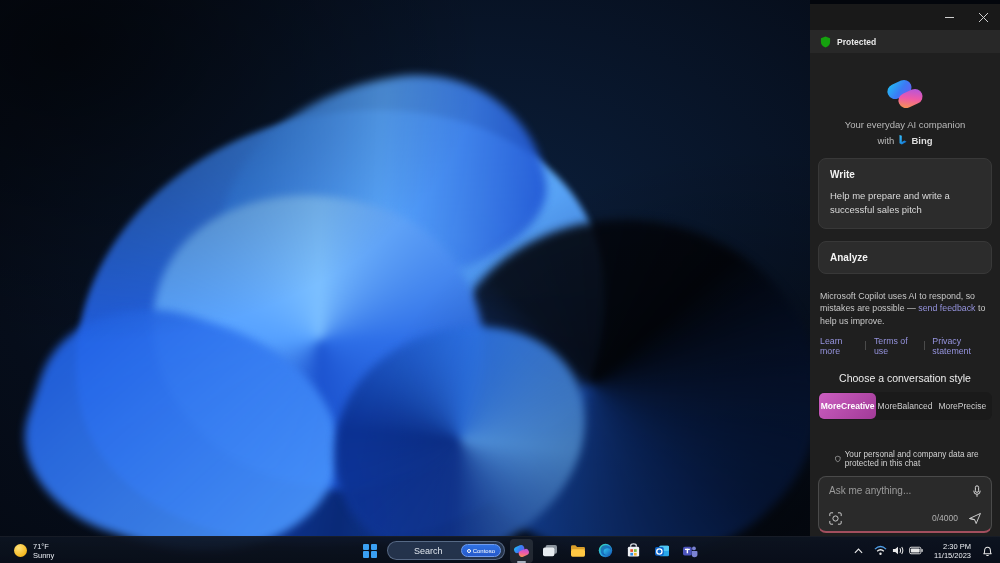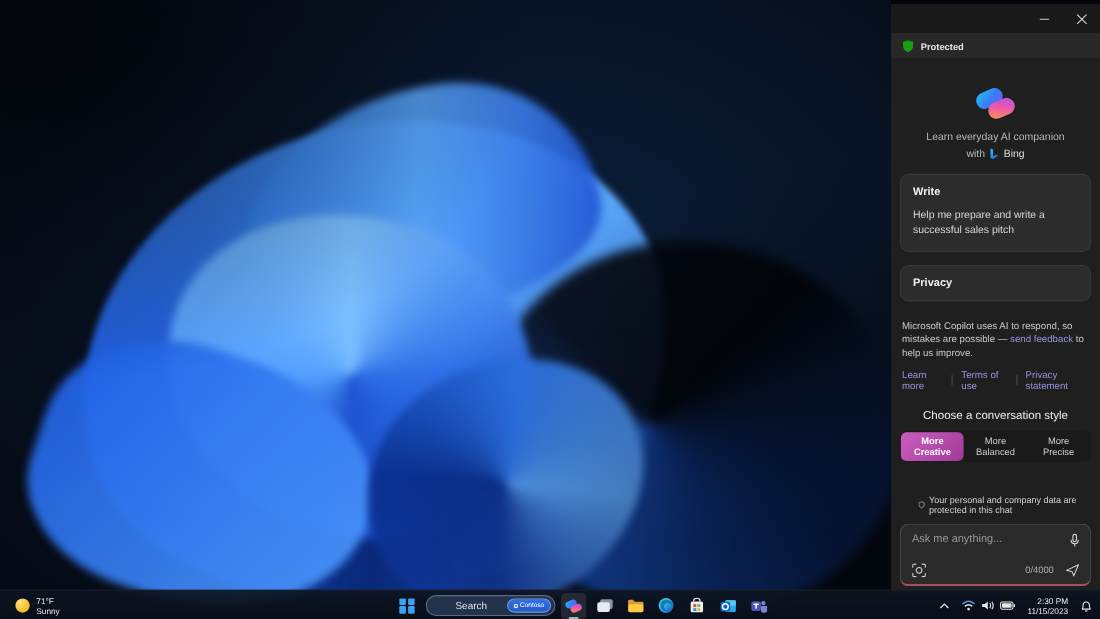--- a/index.html
+++ b/index.html
@@ -46,37 +46,37 @@
   .titlebar { height:26px; background:#191919; display:flex; justify-content:flex-end; align-items:stretch; flex:none; }
   .winbtn { width:34px; display:flex; align-items:center; justify-content:center; cursor:default; }
   .protected-row { height:23px; background:#282828; display:flex; align-items:center; gap:6px;
                    padding-left:10px; flex:none; }
   .protected-label { font-size:8.5px; font-weight:bold; color:#eaeaea; }
 
   .brand { text-align:center; margin-top:22px; }
   .brand-title { font-size:17px; font-weight:bold; color:#fff; margin-top:9px; letter-spacing:.2px; }
   .brand-sub { font-size:9.5px; color:#b9b9b9; margin-top:6px; }
   .brand-with { font-size:9.5px; color:#b9b9b9; margin-top:5px; display:flex; align-items:center; justify-content:center; gap:4px; }
-  .brand-with b { color:#dedede; font-weight:normal; }
+  .brand-with b { color:#dedede; font-weight:bold; }
 
   .card { margin:12px 8px 0; background:#2c2c2c; border:1px solid #383838; border-radius:8px;
           padding:10px 11px; cursor:pointer; }
   .card:first-of-type { margin-top:24px; }
   .card-title { font-size:10px; font-weight:bold; color:#f4f4f4; }
   .card-body { font-size:9.5px; color:#d9d9d9; line-height:1.5; margin-top:9px; }
 
   .disclaimer { margin:16px 10px 0; font-size:8.8px; color:#c9c9c9; line-height:1.45; }
   .inline-link { color:#9593dd; cursor:pointer; }
   .links-row { margin:8px 10px 0; display:flex; align-items:center; font-size:8.8px; }
   .links-row a { color:#9593dd; text-decoration:none; cursor:pointer; }
   .links-row .sep { width:1px; height:9px; background:#4a4a4a; margin:0 8px; }
 
   .style-heading { margin-top:16px; text-align:center; font-size:10.5px; color:#ededed; }
   .style-selector { margin:8px 8px 0; background:#1a1a1a; border-radius:6px; display:flex; height:28px; padding:1px; }
-  .style-opt { flex:1; border-radius:5px; display:flex; flex-direction:column; align-items:center;
+  .style-opt { flex:1; border-radius:5px; display:flex; flex-direction:row; align-items:center;
                justify-content:center; font-size:8.5px; line-height:10px; color:#cfcfcf; cursor:pointer; }
   .style-opt.selected { background:linear-gradient(135deg,#cb5ec0,#a13a97); color:#fff; font-weight:bold; }
 
   .privacy-note { margin-top:30px; display:flex; align-items:center; justify-content:center; gap:4px;
                   font-size:8.2px; color:#d2d2d2; padding:0 6px;margin-left:19px; }
 
   .inputbox { margin:8px 8px 0; height:57px; background:#2a2a2a; border:1px solid #4a4a4a;
               border-bottom:2px solid #a34f5e; border-radius:8px; position:relative; cursor:text; }
   .input-row1 { display:flex; justify-content:space-between; align-items:flex-start; padding:8px 9px 0 10px; }
   .input-placeholder { font-size:10px; color:#9b9b9b; }
@@ -167,42 +167,42 @@
           </linearGradient>
           <linearGradient id="cg2" x1="0" y1="1" x2="1" y2="0">
             <stop offset="0" stop-color="#f7a03c"></stop>
               <stop offset="0.5" stop-color="#ef59a8"></stop>
               <stop offset="1" stop-color="#a556e8"></stop>
           </linearGradient>
         </defs>
         <rect x="2" y="7" width="25" height="15" rx="7.5" transform="rotate(-24 14.5 14.5)" fill="url(#cg1)"></rect>
         <rect x="13" y="16" width="25" height="15" rx="7.5" transform="rotate(-24 25.5 23.5)" fill="url(#cg2)"></rect>
       </svg>
-      <div class="brand-sub">Learn everyday AI companion</div>
+      <div class="brand-sub">Your everyday AI companion</div>
       <div class="brand-with">
         <span>with</span>
         <svg width="9" height="11" viewBox="0 0 9 11">
           <defs>
               <linearGradient id="bg1" x1="0" y1="0" x2="1" y2="1">
             <stop offset="0" stop-color="#37c3ff"></stop>
                 <stop offset="1" stop-color="#0b62c4"></stop>
               </linearGradient>
             </defs>
           <path d="M1.5 0 L3.8 0.8 V7.1 L6.4 5.6 L8.6 6.7 L3.8 9.6 L1.5 8.3 Z" fill="url(#bg1)"></path>
         </svg>
         <b>Bing</b>
       </div>
     </div>
 
     <div class="card">
       <div class="card-title">Write</div>
       <div class="card-body">Help me prepare and write a successful sales pitch</div>
     </div>
     <div class="card">
-      <div class="card-title">Privacy</div>
+      <div class="card-title">Analyze</div>
     </div>
 
     <div class="disclaimer"><span>Microsoft Copilot uses AI to respond, so mistakes are possible — </span><span class="inline-link">send feedback</span><span> to help us improve.</span></div>
 
     <div class="links-row">
       <a>Learn more</a>
       <span class="sep"></span>
       <a>Terms of use</a>
       <span class="sep"></span>
       <a>Privacy statement</a>

